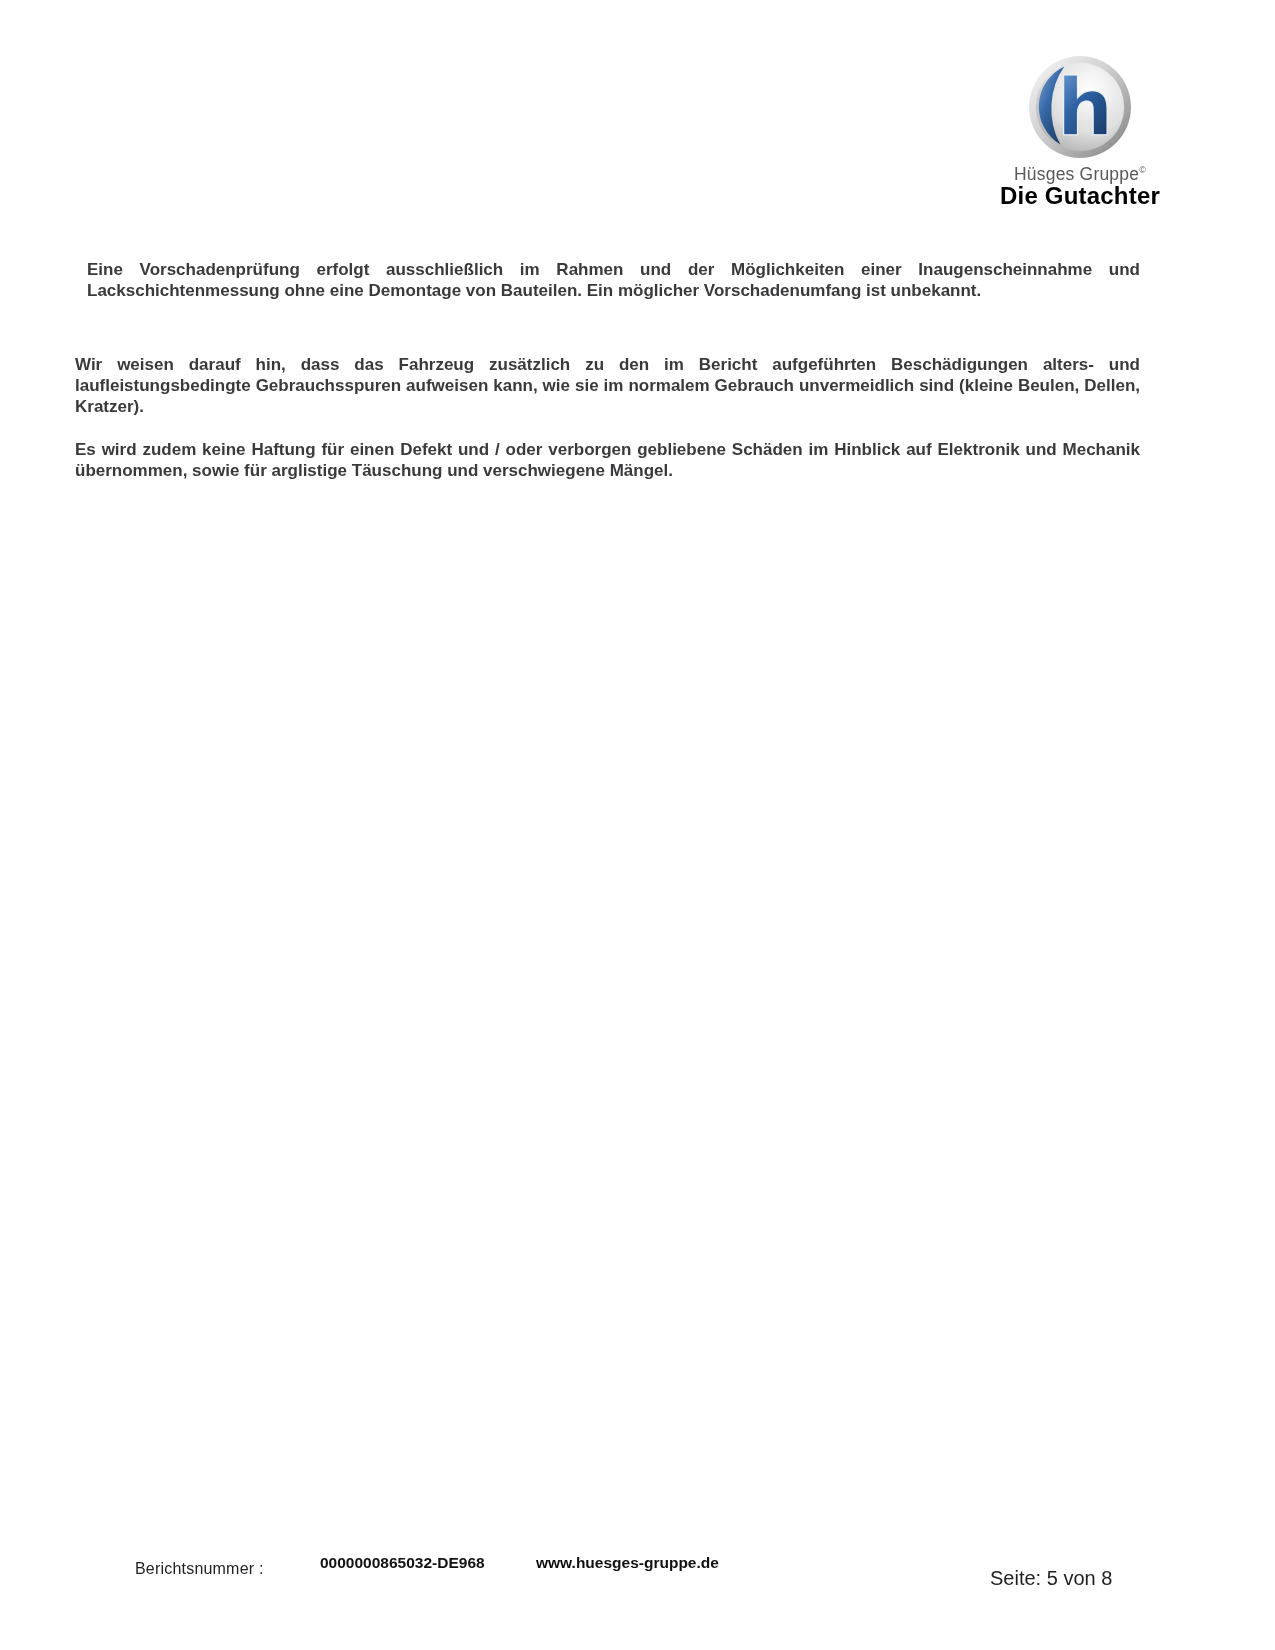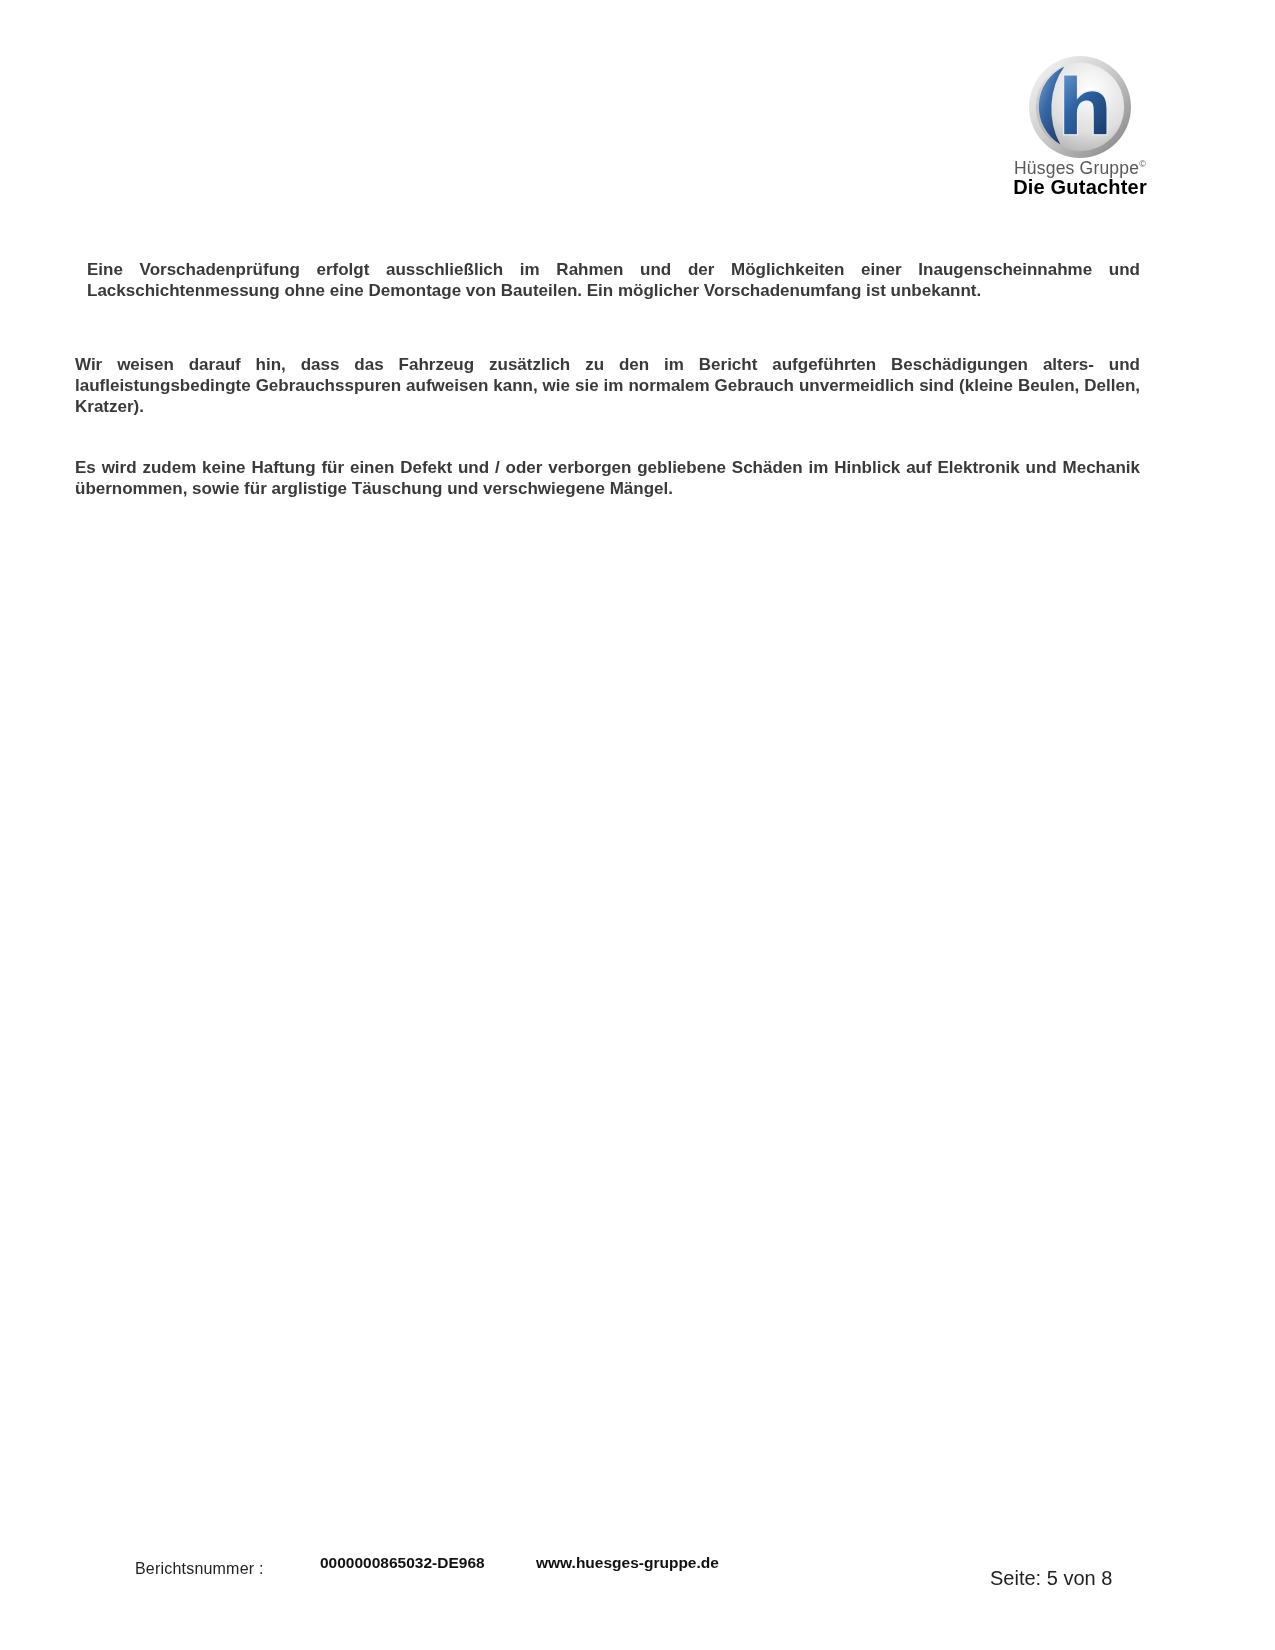--- a/index.html
+++ b/index.html
@@ -17,31 +17,31 @@
     position: absolute;
     top: 55px;
     right: 110px;
     width: 170px;
     display: flex;
     flex-direction: column;
     align-items: center;
   }
   .logo-mark { width: 104px; height: 104px; display: block; }
   .logo-group-line {
-    margin-top: 0;
+    margin-top: 6px;
     font-size: 17.5px;
     font-weight: 400;
     color: #58585a;
     letter-spacing: 0.2px;
     white-space: nowrap;
     line-height: 1.05;
   }
   .logo-group-line sup { font-size: 9px; vertical-align: super; }
   .logo-tagline {
-    font-size: 20px;
+    font-size: 24px;
     font-weight: 700;
     color: #55555
 7;
     letter-spacing: 0.2px;
     white-space: nowrap;
     line-height: 1.05;
   }
 
   
   .content {
@@ -52,21 +52,21 @@
   }
   .content p {
     font-size: 17px;
     line-height: 21px;
     font-weight: 700;
     color: #3a3a3c;
     text-align: justify;
     text-align-last: left;
   }
   .content p.para-1 { margin-bottom: 53px; margin-left: 12px; }
-  .content p.para-2 { margin-bottom: 40px; }
+  .content p.para-2 { margin-bottom: 22px; }
 
   
   .footer {
     position: absolute;
     left: 0;
     top: 1552px;
     width: 1275px;
     height: 26px;
   }
   .footer-report-label {

